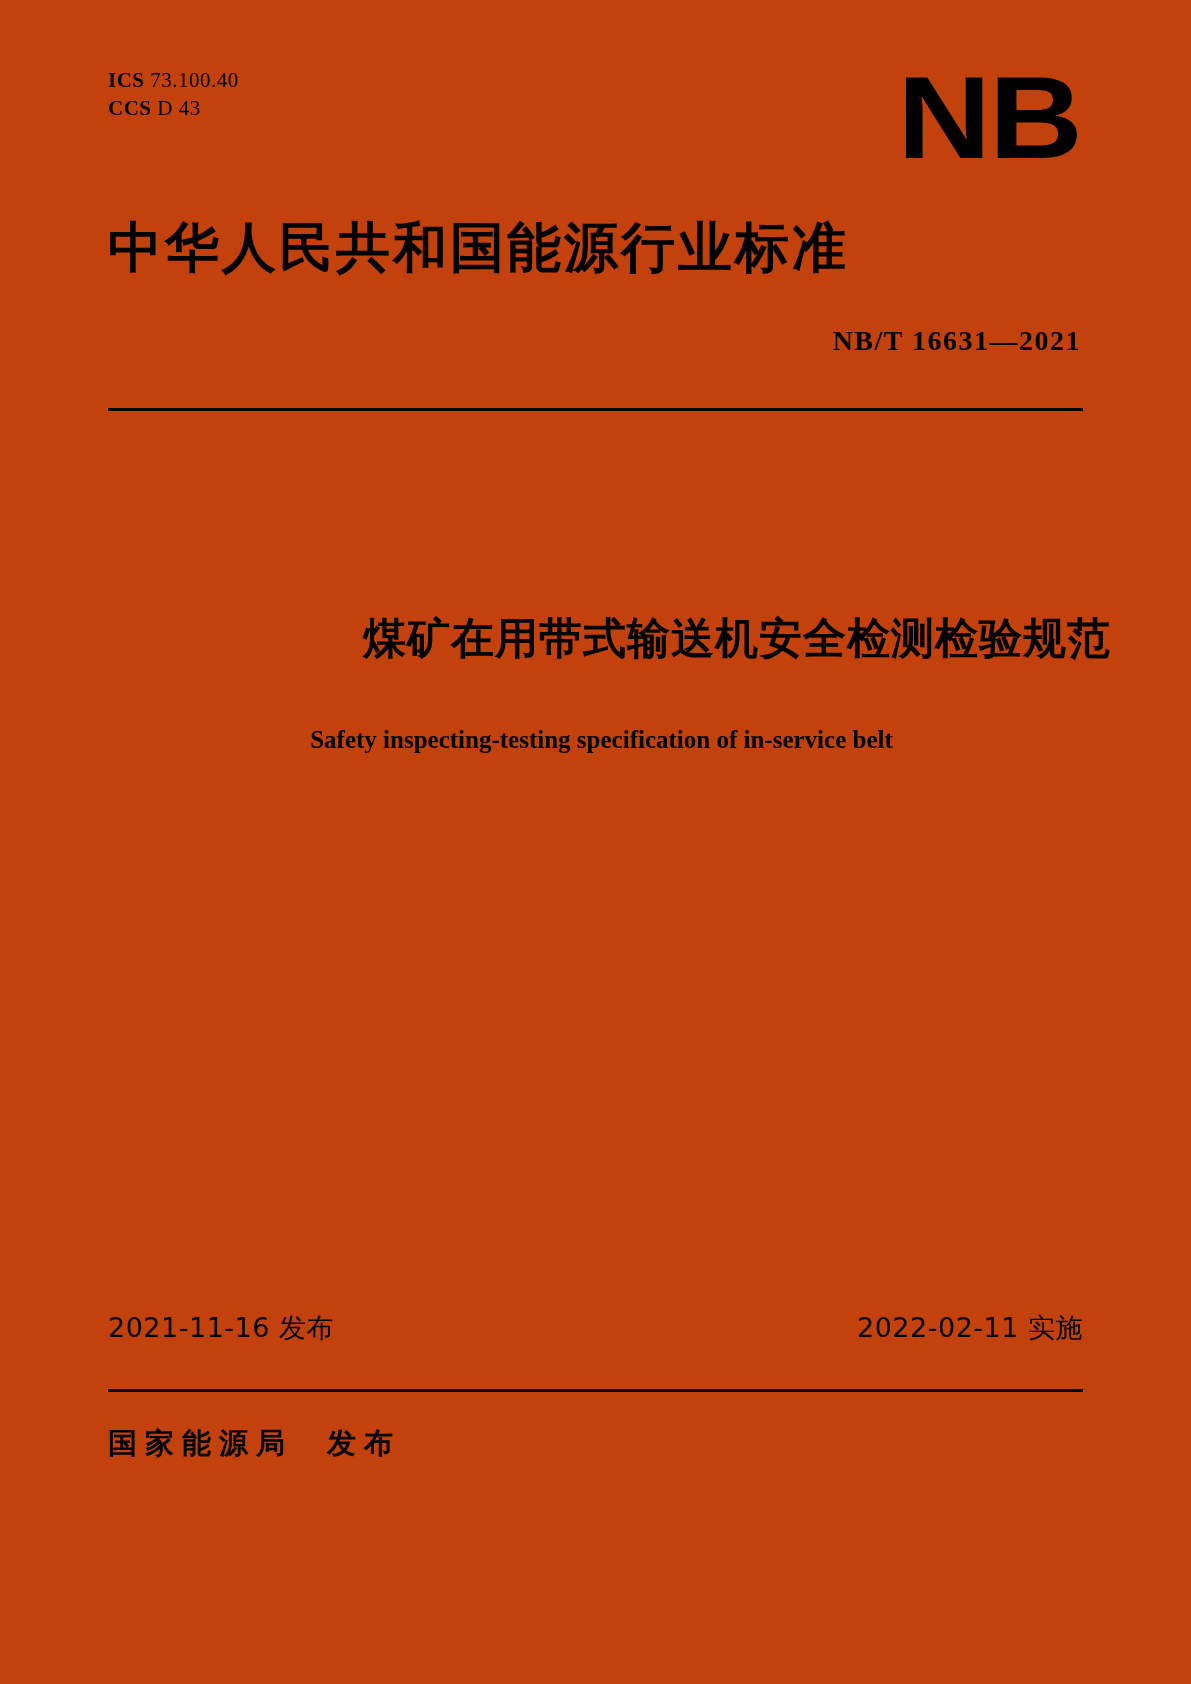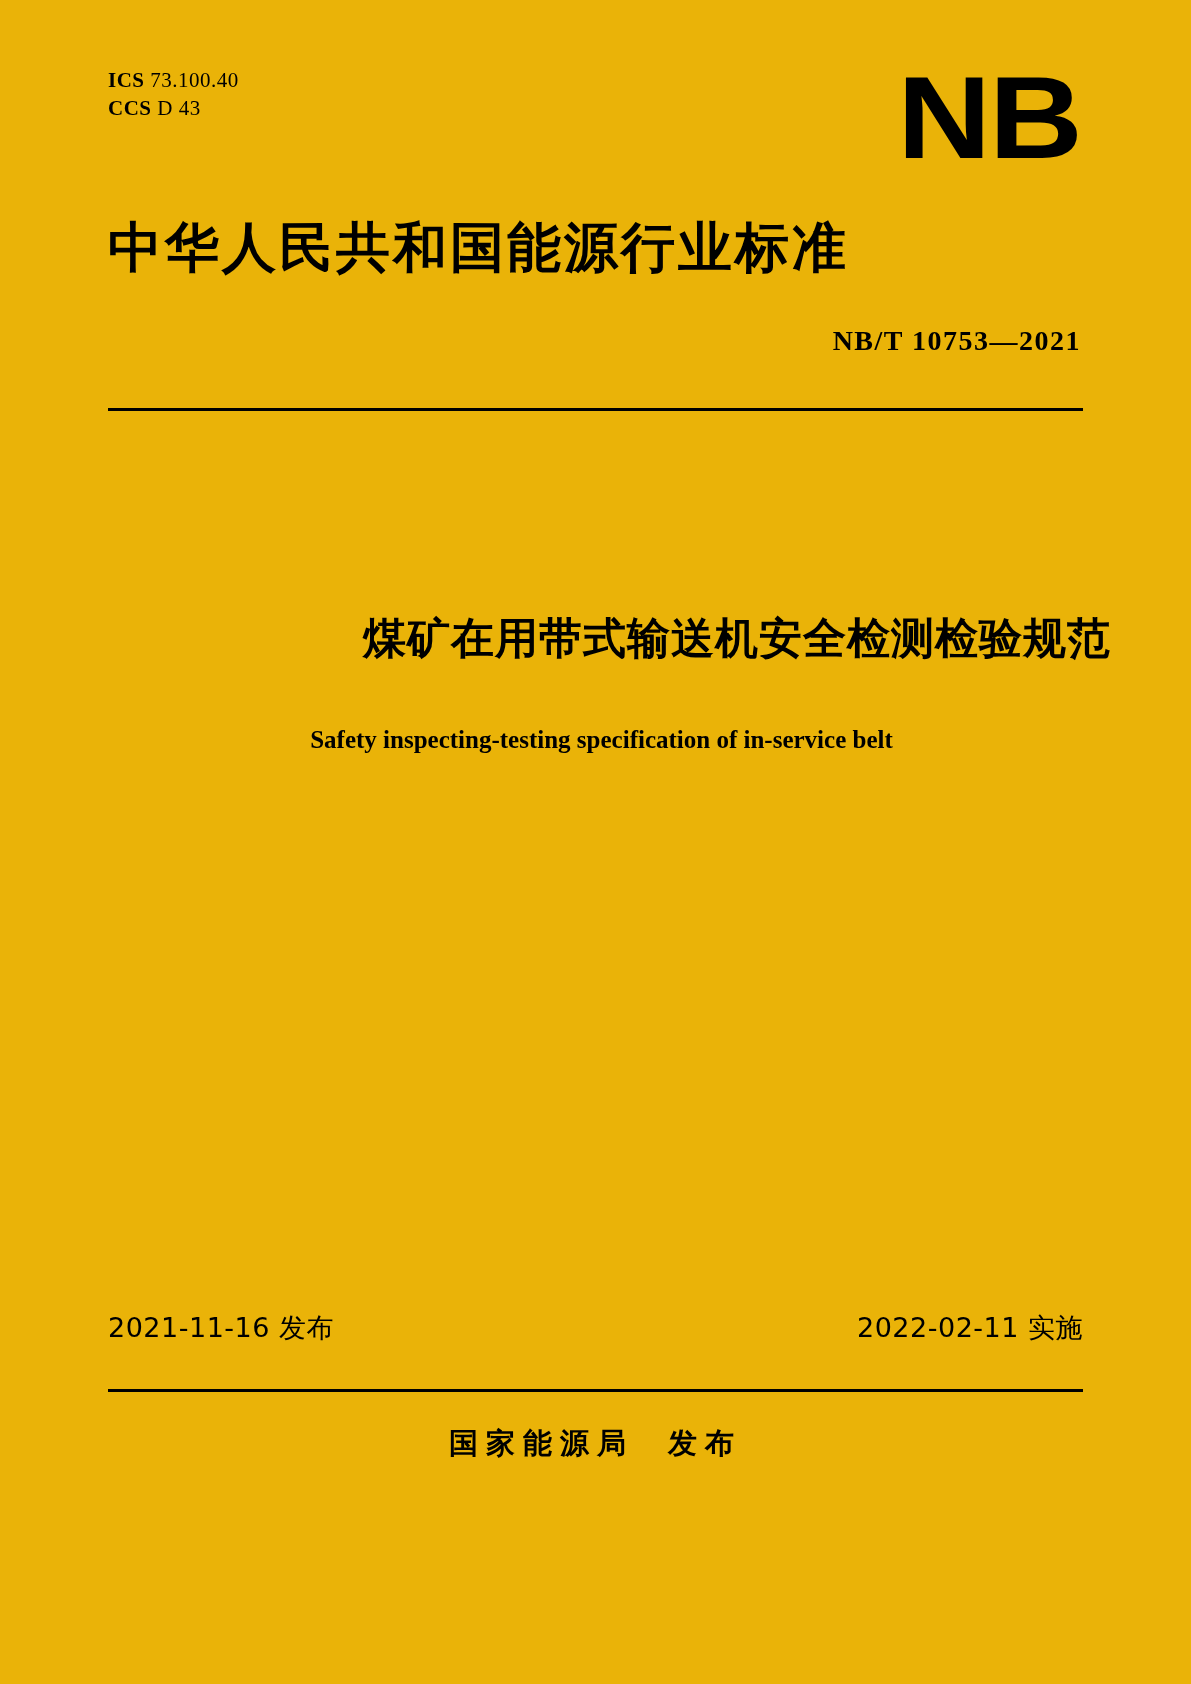--- a/index.html
+++ b/index.html
@@ -4,21 +4,21 @@
 <style>
   html, body {
     margin: 0;
     padding: 0;
     background: #ffffff;
   }
   .page {
     position: relative;
     width: 1191px;
     height: 1684px;
-    background: #eab308;
+    background: #c2410c;
     font-family: "Liberation Serif", serif;
     color: #000000;
     overflow: hidden;
     box-sizing: border-box;
   }
 
   
   .top-row {
     position: absolute;
     left: 108px;
@@ -145,21 +145,20 @@
     top: 1389px;
     height: 3px;
     background: #000000;
   }
 
   .issuer {
     position: absolute;
     left: 108px;
     right: 108px;
     top: 1424px;
-    text-align: center;
     font-family: "DejaVu Sans", sans-serif;
     font-weight: bold;
     font-size: 29px;
   }
   .issuer .org {
     letter-spacing: 8px;
   }
   .issuer .verb {
     letter-spacing: 8px;
     margin-left: 34px;
@@ -175,21 +174,21 @@
     <div class="ics-block">
       <span class="ics-line"><span class="lbl">ICS</span>&nbsp;<span>73.100.40</span></span>
       <span class="ics-line"><span class="lbl">CCS</span>&nbsp;<span>D 43</span></span>
     </div>
 
     <div class="nb-logo">NB</div>
   </div>
 
   <div class="std-title">中华人民共和国能源行业标准</div>
 
-  <div class="std-code">NB/T 10753—2021</div>
+  <div class="std-code">NB/T 16631—2021</div>
 
   <div class="rule-top"></div>
 
   <div class="doc-title-cn">煤矿在用带式输送机安全检测检验规范</div>
 
   <div class="doc-title-en">
     <span>Safety inspecting-testing specification of in-service belt</span>
   </div>
 
   <div class="dates">

